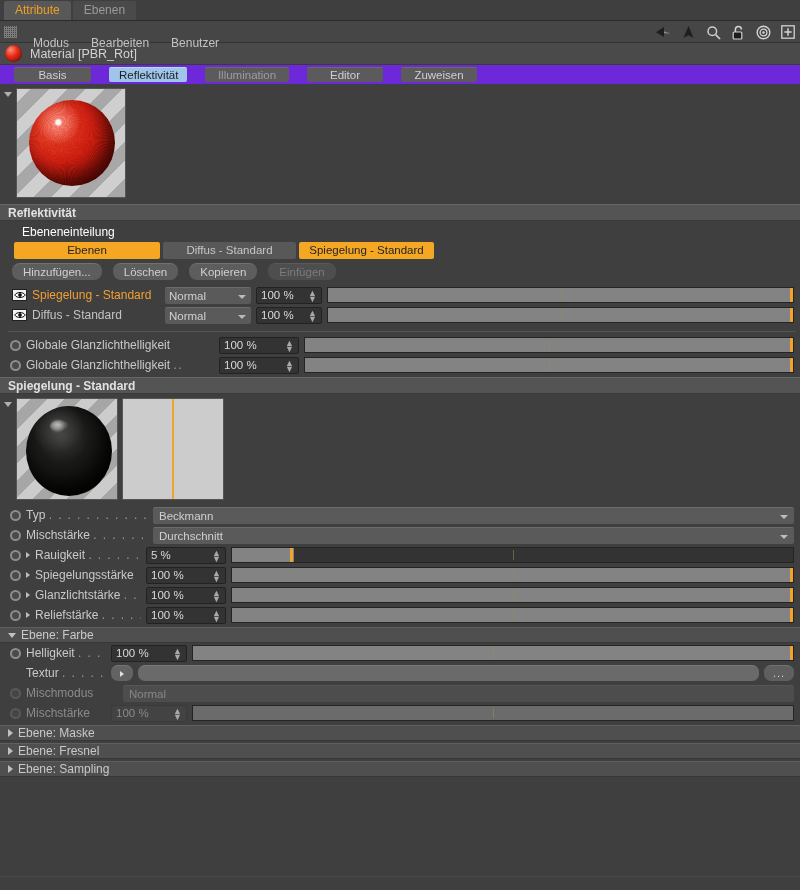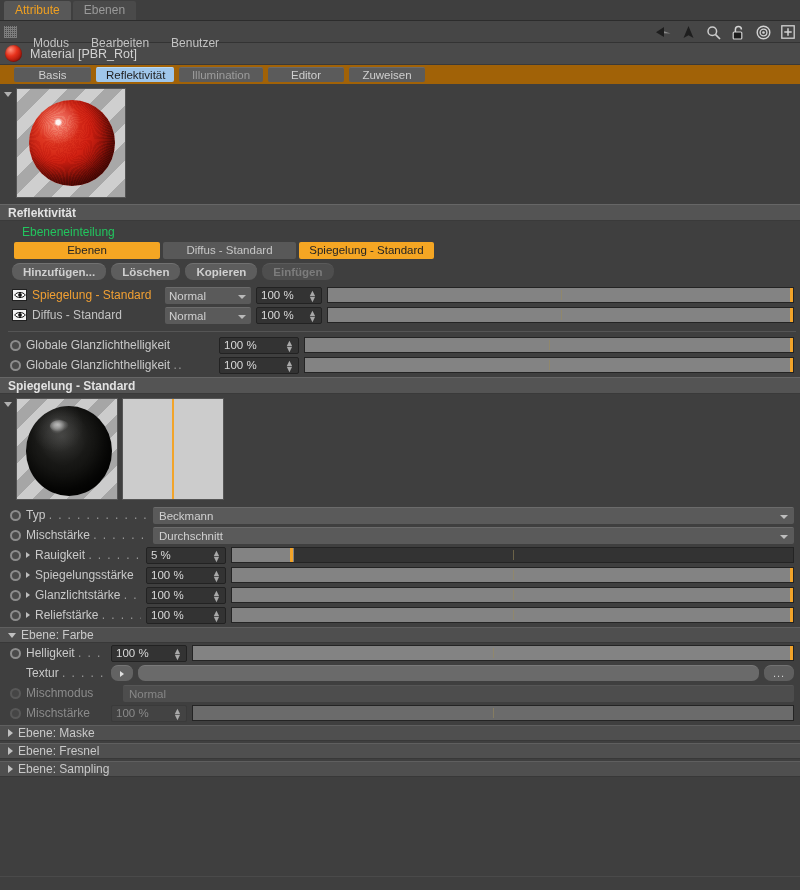--- a/index.html
+++ b/index.html
@@ -52,21 +52,21 @@
     padding-left: 5px; border-bottom: 1px solid #3a3a3a;
   }
   .matball {
     width: 17px; height: 17px; border-radius: 50%;
     background: radial-gradient(circle at 33% 28%, #ff8f7a 0%, #e8321c 38%, #9c1208 78%, #6b0b04 100%);
     margin-right: 8px; box-shadow: inset 0 0 2px rgba(0,0,0,.5);
   }
   .mattitle { font-size: 12.5px; color: #d2d2d2; }
 
   
-  .modetabs { height: 19px; display: flex; gap: 5px; padding: 2px 4px 2px 14px; background: #a16207; }
+  .modetabs { height: 19px; display: flex; gap: 18px; padding: 2px 4px 2px 14px; background: #6d28d9; }
   .mtab {
     height: 15px; line-height: 15px; padding: 0 10px; font-size: 11.5px;
     background: #5b5b5b; color: #cfcfcf; border-radius: 2px; text-align: center;
     border-top: 1px solid #6a6a6a;
   }
   .mtab.sel { background: #9fc6ea; color: #1e1e1e; border-top-color: #b9d8f3; }
   .mtab.dim { color: #9d9d9d; }
 
   
   .previewbar { background: #3f3f3f; padding: 4px 0 6px 0; display: flex; }
@@ -89,33 +89,33 @@
     background-image: repeating-conic-gradient(from 12deg at 44% 46%, rgba(255,255,255,.10) 0 1deg, rgba(0,0,0,.12) 1deg 2.2deg);
     mix-blend-mode: overlay; opacity:.75;
   }
 
   
   .sechdr {
     height: 17px; background: #545454; color: #e2e2e2;
     font-size: 12px; font-weight: bold; line-height: 17px;
     padding-left: 8px; border-top: 1px solid #666; border-bottom: 1px solid #3a3a3a;
   }
-  .subcaption { font-size: 12px; color: #22c55e; padding: 4px 0 2px 22px; }
+  .subcaption { font-size: 12px; color: #ffffff; padding: 4px 0 2px 22px; }
 
   
   .segrow { display: flex; gap: 3px; padding: 1px 4px 4px 14px; }
   .seg {
     height: 17px; line-height: 17px; font-size: 11.5px; text-align: center;
     border-radius: 2px; padding: 0 10px;
   }
   .seg.on { background: #f5a623; color: #242424; }
   .seg.off { background: #585858; color: #c6c6c6; }
 
   
-  .btnrow { display: flex; gap: 5px; padding: 0 4px 4px 12px; font-weight: bold; }
+  .btnrow { display: flex; gap: 11px; padding: 0 4px 4px 12px; }
   .btn {
     height: 17px; line-height: 16px; font-size: 11.5px; padding: 0 11px;
     background: #5d5d5d; color: #d0d0d0; border-radius: 8px;
     border-top: 1px solid #717171; text-align: center;
   }
   .btn.disabled { color: #7c7c7c; background: #4e4e4e; border-top-color: #5a5a5a; }
 
   
   .layerlist { padding: 1px 6px 4px 12px; }
   .layerrow { display: flex; align-items: center; height: 20px; gap: 5px; }

